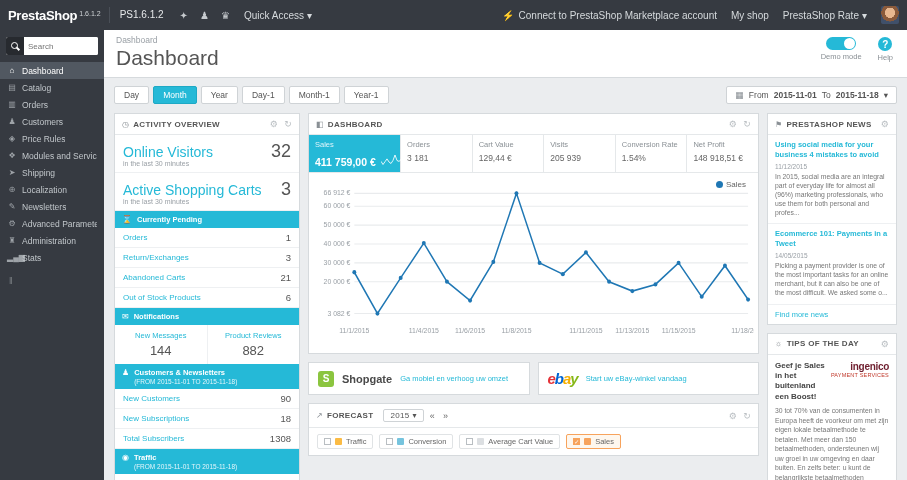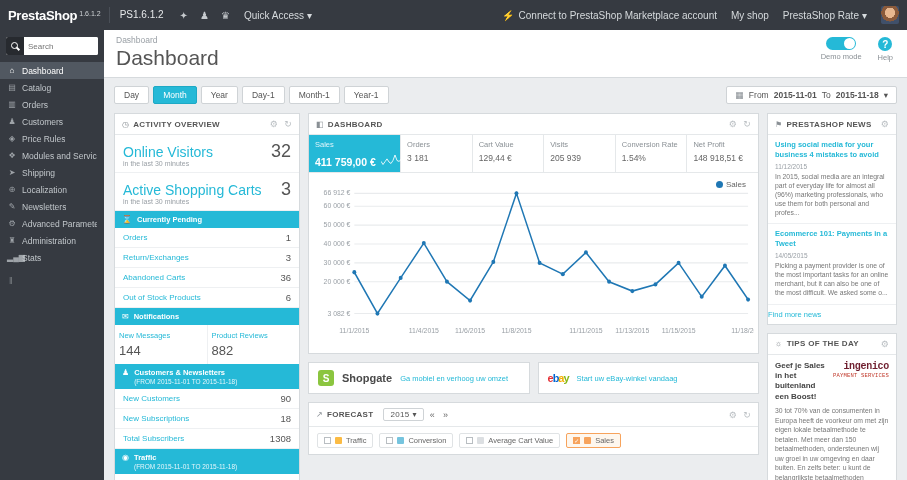--- a/index.html
+++ b/index.html
@@ -81,21 +81,21 @@
   .metric-sub { font-size:7px; color:#9aa0a6; margin-top:-2px; }
   .section-head { background:#25b9d7; color:#fff; font-size:7.5px; font-weight:bold; padding:4px 7px;
                   display:flex; gap:5px; align-items:flex-start; }
   .sh-ico { font-weight:normal; font-size:8px; }
   .sh-range { display:block; font-size:6.5px; font-weight:normal; color:#e3f6fb; margin-top:1px; }
   .rowline { display:flex; justify-content:space-between; align-items:center; padding:4px 8px; border-bottom:1px solid #eef0f2;
              font-size:8px; cursor:pointer; }
   .rowline .lbl { color:#25b9d7; }
   .rowline .val { color:#555; font-size:9.5px; }
   .notif-cells { display:flex; }
-  .cell { flex:1; text-align:left; padding:6px 4px; cursor:pointer; }
+  .cell { flex:1; text-align:center; padding:6px 4px; cursor:pointer; }
   .cell + .cell { border-left:1px solid #eef0f2; }
   .cell .lbl { color:#25b9d7; font-size:7.5px; }
   .cell .val { color:#555; font-size:13px; margin-top:3px; }
   .ga-link { display:flex; align-items:center; gap:4px; padding:6px 8px; font-size:7.5px; color:#25b9d7; cursor:pointer; }
 
   
   .kpis { display:flex; border-bottom:1px solid #e5e8ea; }
   .kpi { flex:1; padding:5px 6px 4px; border-right:1px solid #e5e8ea; cursor:pointer; min-width:0; }
   .kpi:last-child { border-right:0; }
   .kpi-lbl { font-size:7.5px; color:#8a9095; white-space:nowrap; }
@@ -109,44 +109,44 @@
   .chart-legend { position:absolute; top:7px; right:12px; font-size:8px; color:#666; display:flex; align-items:center; gap:3px; }
   .legend-dot { width:7px; height:7px; border-radius:50%; display:inline-block; }
 
   
   .promo-row { display:flex; gap:8px; margin-bottom:8px; }
   .promo { flex:1; background:#fff; border:1px solid #d6dadd; display:flex; align-items:center; gap:8px; padding:7px 9px; }
   .sg-ico { width:16px; height:16px; border-radius:3px; background:#8bc53f; color:#fff; font-weight:bold; font-size:10px;
             display:flex; align-items:center; justify-content:center; flex:none; }
   .sg-name { font-size:11px; font-weight:bold; color:#4a4a4a; }
   .promo-link { font-size:7.5px; color:#25b9d7; cursor:pointer; line-height:1.2; }
-  .ebay-logo { font-size:11px; font-weight:bold; letter-spacing:-1px; white-space:nowrap; }
+  .ebay-logo { font-size:15px; font-weight:bold; font-style:italic; letter-spacing:-1px; white-space:nowrap; }
 
   
   .year-box { border:1px solid #cfd3d6; border-radius:2px; font-size:8px; color:#555; padding:1px 6px; font-weight:normal;
               display:flex; align-items:center; gap:3px; margin-left:6px; cursor:pointer; }
   .yr-nav { font-size:9px; color:#666; cursor:pointer; padding:0 2px; font-weight:normal; }
   .fc-legend { display:flex; gap:6px; padding:6px 8px; flex-wrap:nowrap; }
   .leg { display:flex; align-items:center; gap:4px; border:1px solid #e0e3e5; background:#fff; border-radius:2px;
          padding:2px 6px; font-size:7.5px; color:#666; cursor:pointer; white-space:nowrap; }
   .leg.active { border-color:#f7a35c; background:#fef7ee; }
   .cb { width:7px; height:7px; border:1px solid #b9bec2; background:#fff; display:inline-block; font-size:6px; line-height:7px;
         text-align:center; color:#fff; }
   .leg.active .cb { background:#f7a35c; border-color:#f7a35c; }
   .sw { width:7px; height:7px; display:inline-block; border-radius:1px; }
 
   
   .article { padding:5px 7px 6px; border-bottom:1px solid #eef0f2; }
   .a-title { color:#25b9d7; font-size:7.5px; font-weight:bold; line-height:1.3; cursor:pointer; }
   .a-date { font-size:6.5px; color:#9aa0a6; margin:3px 0 2px; }
   .a-x { font-size:6.8px; color:#777; line-height:1.35; }
-  .more-link { display:block; padding:5px 0; font-size:7.5px; color:#25b9d7; cursor:pointer; }
+  .more-link { display:block; padding:5px 7px; font-size:7.5px; color:#25b9d7; cursor:pointer; }
   .tips-top { display:flex; gap:5px; padding:6px 7px 4px; }
   .tips-headline { flex:1; font-size:8px; font-weight:bold; color:#444; line-height:1.3; }
-  .ingenico { text-align:right; flex:none;font-family:Liberation Mono, monospace; }
+  .ingenico { text-align:right; flex:none; }
   .ing-name { font-size:10px; font-weight:bold; color:#6e1e2e; letter-spacing:-.3px; }
   .ing-sub { font-size:5.5px; color:#c0392b; text-transform:uppercase; letter-spacing:.2px; }
   .tips-body { font-size:6.8px; color:#777; line-height:1.4; padding:0 7px 8px; }
 </style>
 </head>
 <body>
 
 <header class="topbar">
   <div class="logo">
     <span class="logo-name">PrestaShop</span>
@@ -305,21 +305,21 @@
           <div class="rowline">
             <span class="lbl">Orders</span>
             <span class="val">1</span>
           </div>
           <div class="rowline">
             <span class="lbl">Return/Exchanges</span>
             <span class="val">3</span>
           </div>
           <div class="rowline">
             <span class="lbl">Abandoned Carts</span>
-            <span class="val">36</span>
+            <span class="val">21</span>
           </div>
           <div class="rowline">
             <span class="lbl">Out of Stock Products</span>
             <span class="val">6</span>
           </div>
 
           <div class="section-head">
             <span class="sh-ico">✉</span>
             <span>Notifications</span>
           </div>

